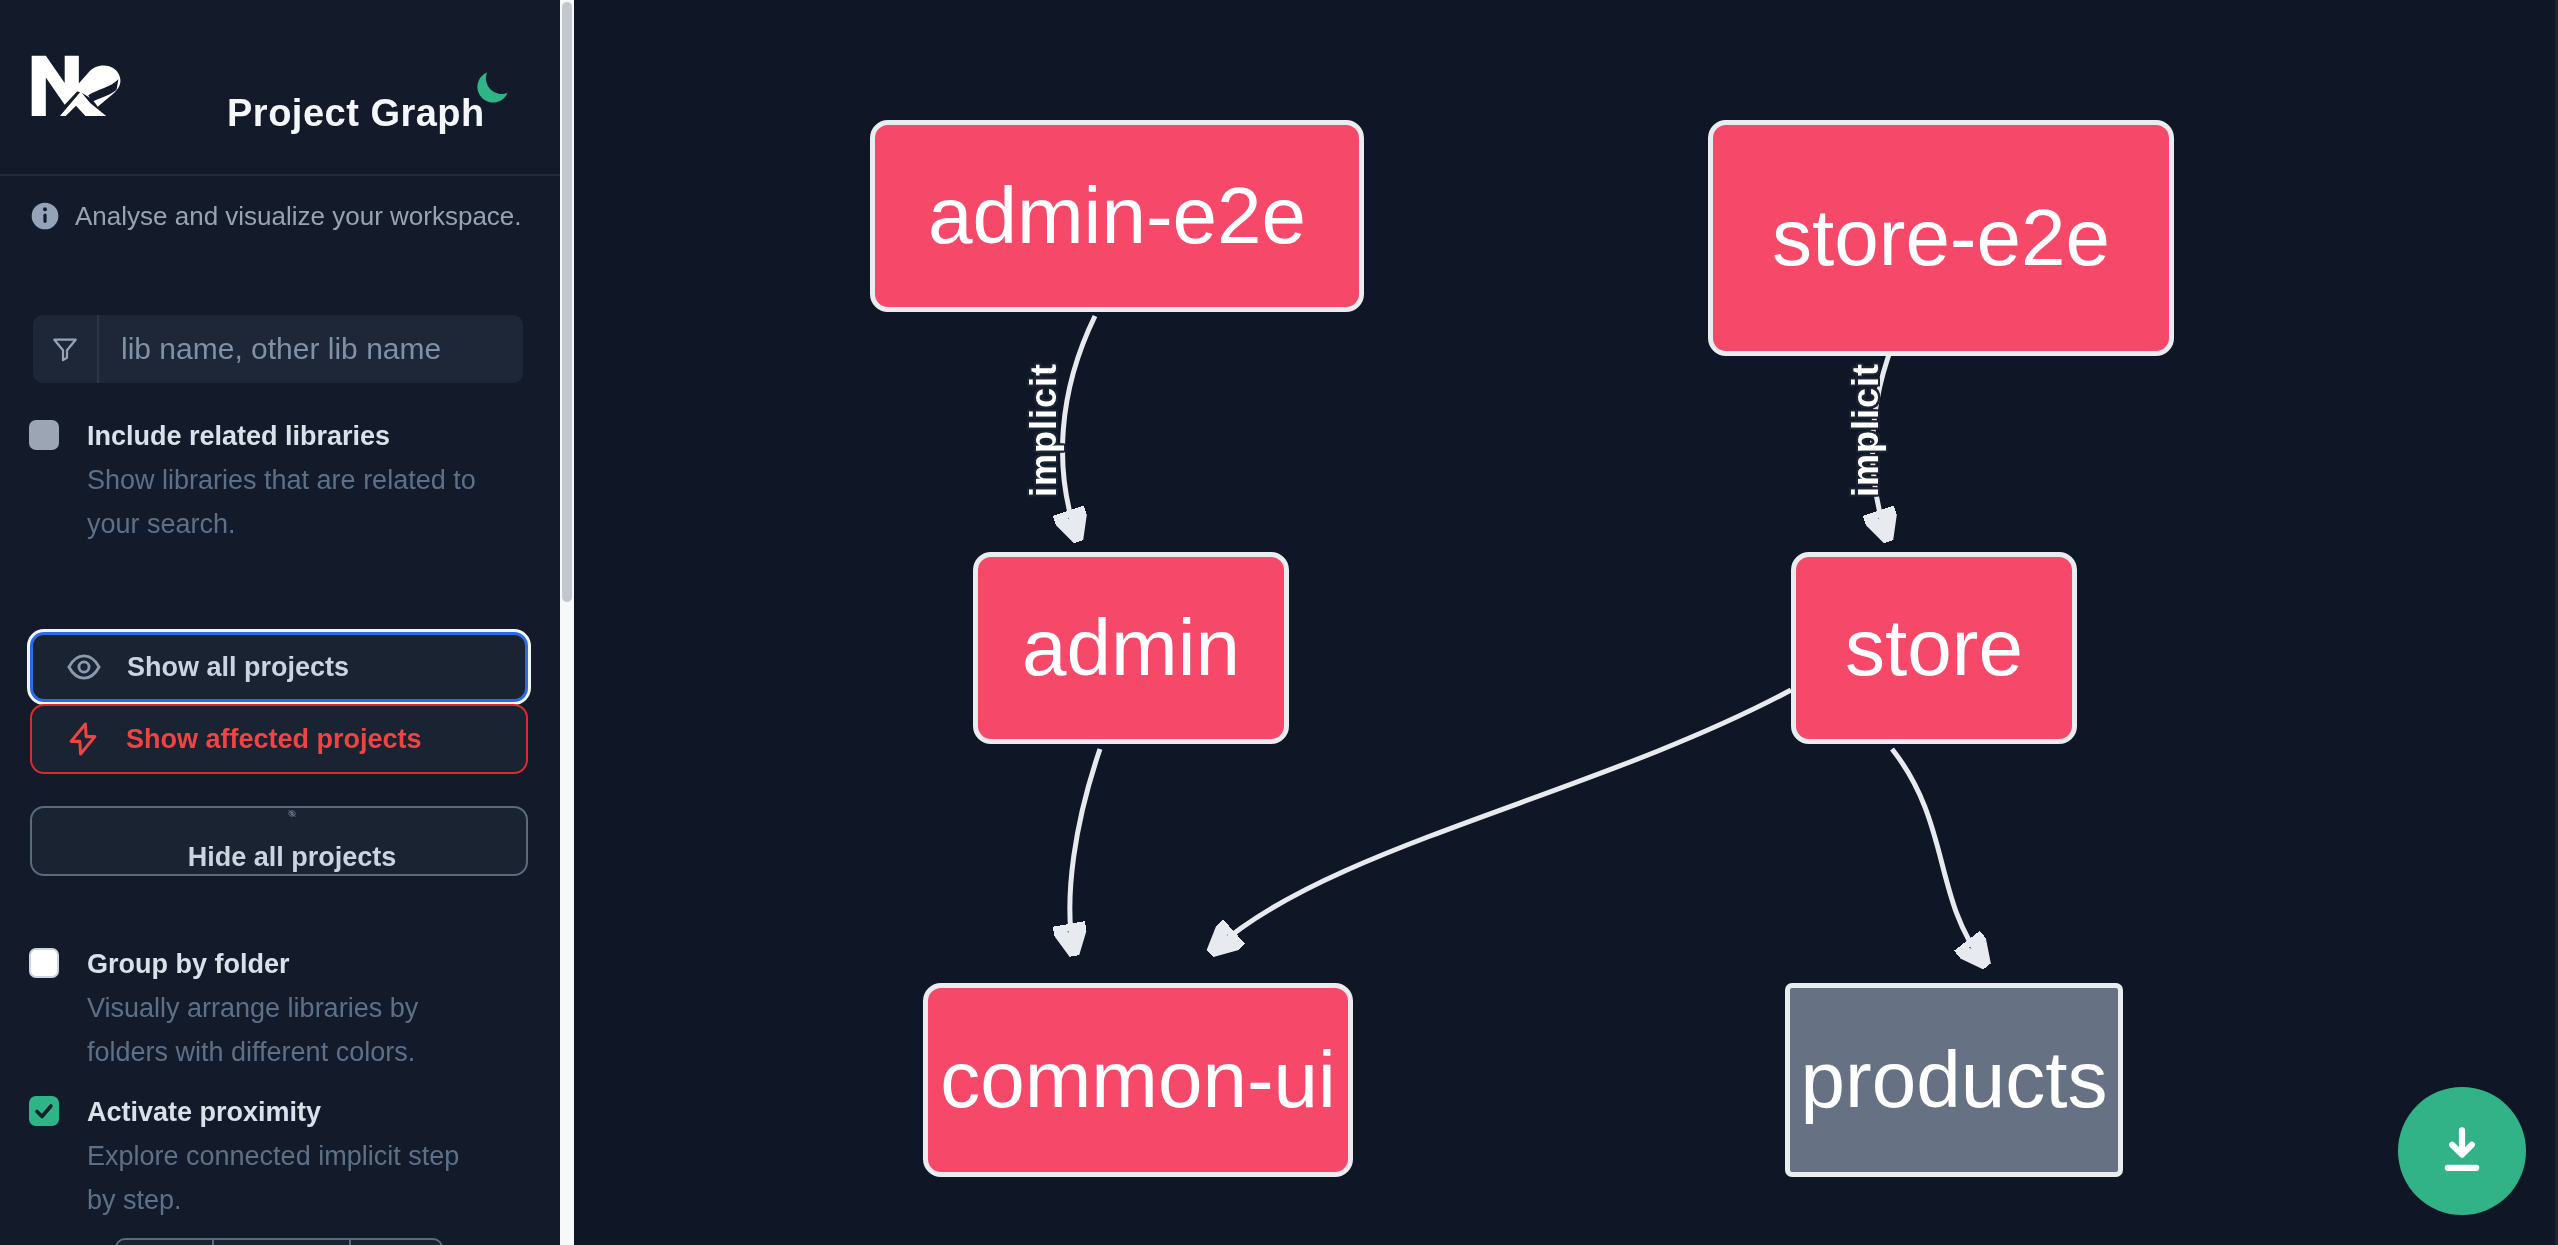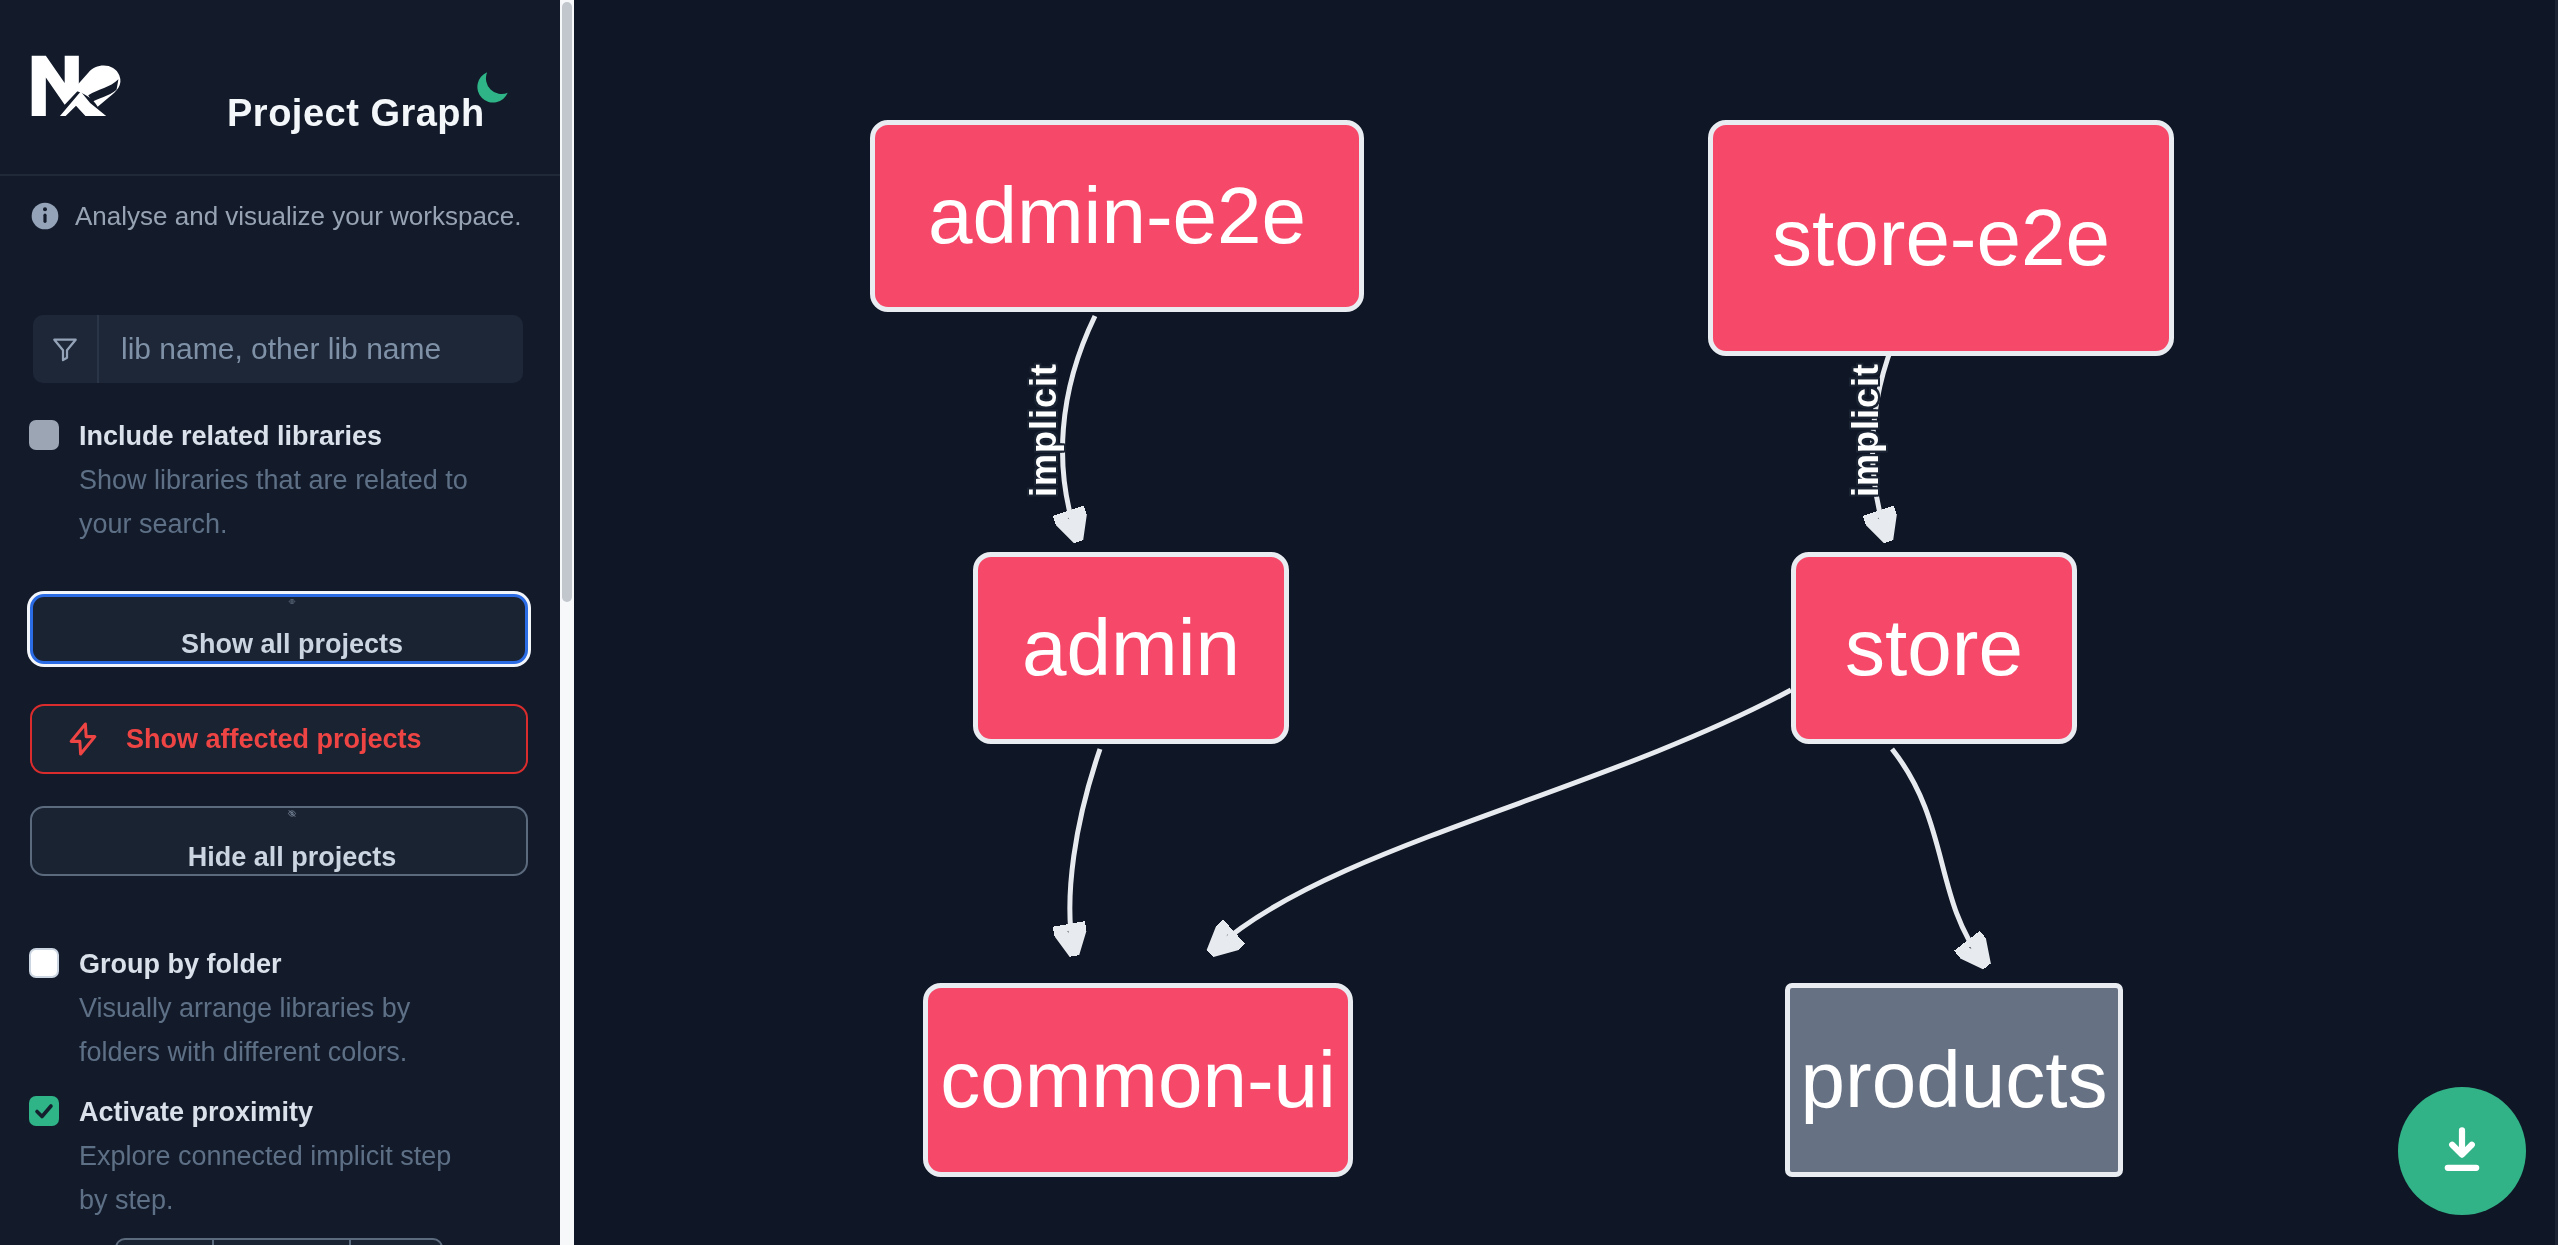--- a/index.html
+++ b/index.html
@@ -53,21 +53,21 @@
     position:absolute;left:33px;top:315px;width:490px;height:68px;background:#1e2737;border-radius:10px;
     display:flex;align-items:stretch;overflow:hidden;
   }
   .search-icon-cell{width:64px;display:flex;align-items:center;justify-content:center;border-right:2px solid #2a3547;flex:none;}
   .searchbox input{
     flex:1;background:transparent;border:none;outline:none;color:#cbd5e1;
     font-size:30px;padding:0 0 0 22px;font-family:inherit;
   }
   .searchbox input::placeholder{color:#7f91a7;}
 
-  .toggle-row{position:absolute;left:29px;display:flex;gap:20px;width:500px;}
+  .toggle-row{position:absolute;left:29px;display:flex;gap:28px;width:500px;}
   .checkbox{width:30px;height:30px;border-radius:7px;margin-top:2px;flex:none;display:flex;align-items:center;justify-content:center;cursor:pointer;box-sizing:border-box;}
   .checkbox.cb-gray{background:#9ba5b4;}
   .checkbox.cb-white{background:#ffffff;border:2px solid #cbd5e1;}
   .checkbox.cb-green{background:#2eb486;}
   .toggle-label{font-size:27px;font-weight:600;color:#dae1ea;line-height:36px;}
   .toggle-desc{font-size:27px;color:#5e7086;line-height:44px;margin-top:4px;}
 
   .side-btn{
     position:absolute;left:30px;width:498px;height:70px;border-radius:14px;background:#1a2332;
     display:flex;align-items:center;padding-left:32px;gap:24px;box-sizing:border-box;
@@ -165,21 +165,21 @@
       <div class="checkbox cb-gray"></div>
       <div>
         <div class="toggle-label">Include related libraries</div>
         <div class="toggle-desc">
           <div>Show libraries that are related to</div>
           <div>your search.</div>
         </div>
       </div>
     </div>
 
-    <button class="side-btn btn-show-all" style="top:594px;flex-direction:column;">
+    <button class="side-btn btn-show-all" style="top:632px;">
       <svg width="38" height="38" viewBox="0 0 24 24">
         <path d="M2.5 12 C5 7.3 8.2 5 12 5 s7 2.3 9.5 7 C19 16.7 15.8 19 12 19 s-7-2.3-9.5-7 Z" fill="none" stroke="#8b9aad" stroke-width="1.8"></path>
         <circle cx="12" cy="12" r="3.2" fill="none" stroke="#8b9aad" stroke-width="1.8"></circle>
       </svg>
       <span>Show all projects</span>
     </button>
 
     <button class="side-btn btn-affected" style="top:704px;">
       <svg width="38" height="38" viewBox="0 0 24 24">
         <path d="M13.5 2.5 L4.5 13.5 h5.5 L10.5 21.5 L19.5 10.5 h-5.5 Z" fill="none" stroke="#ef4444" stroke-width="1.9" stroke-linejoin="round"></path>

